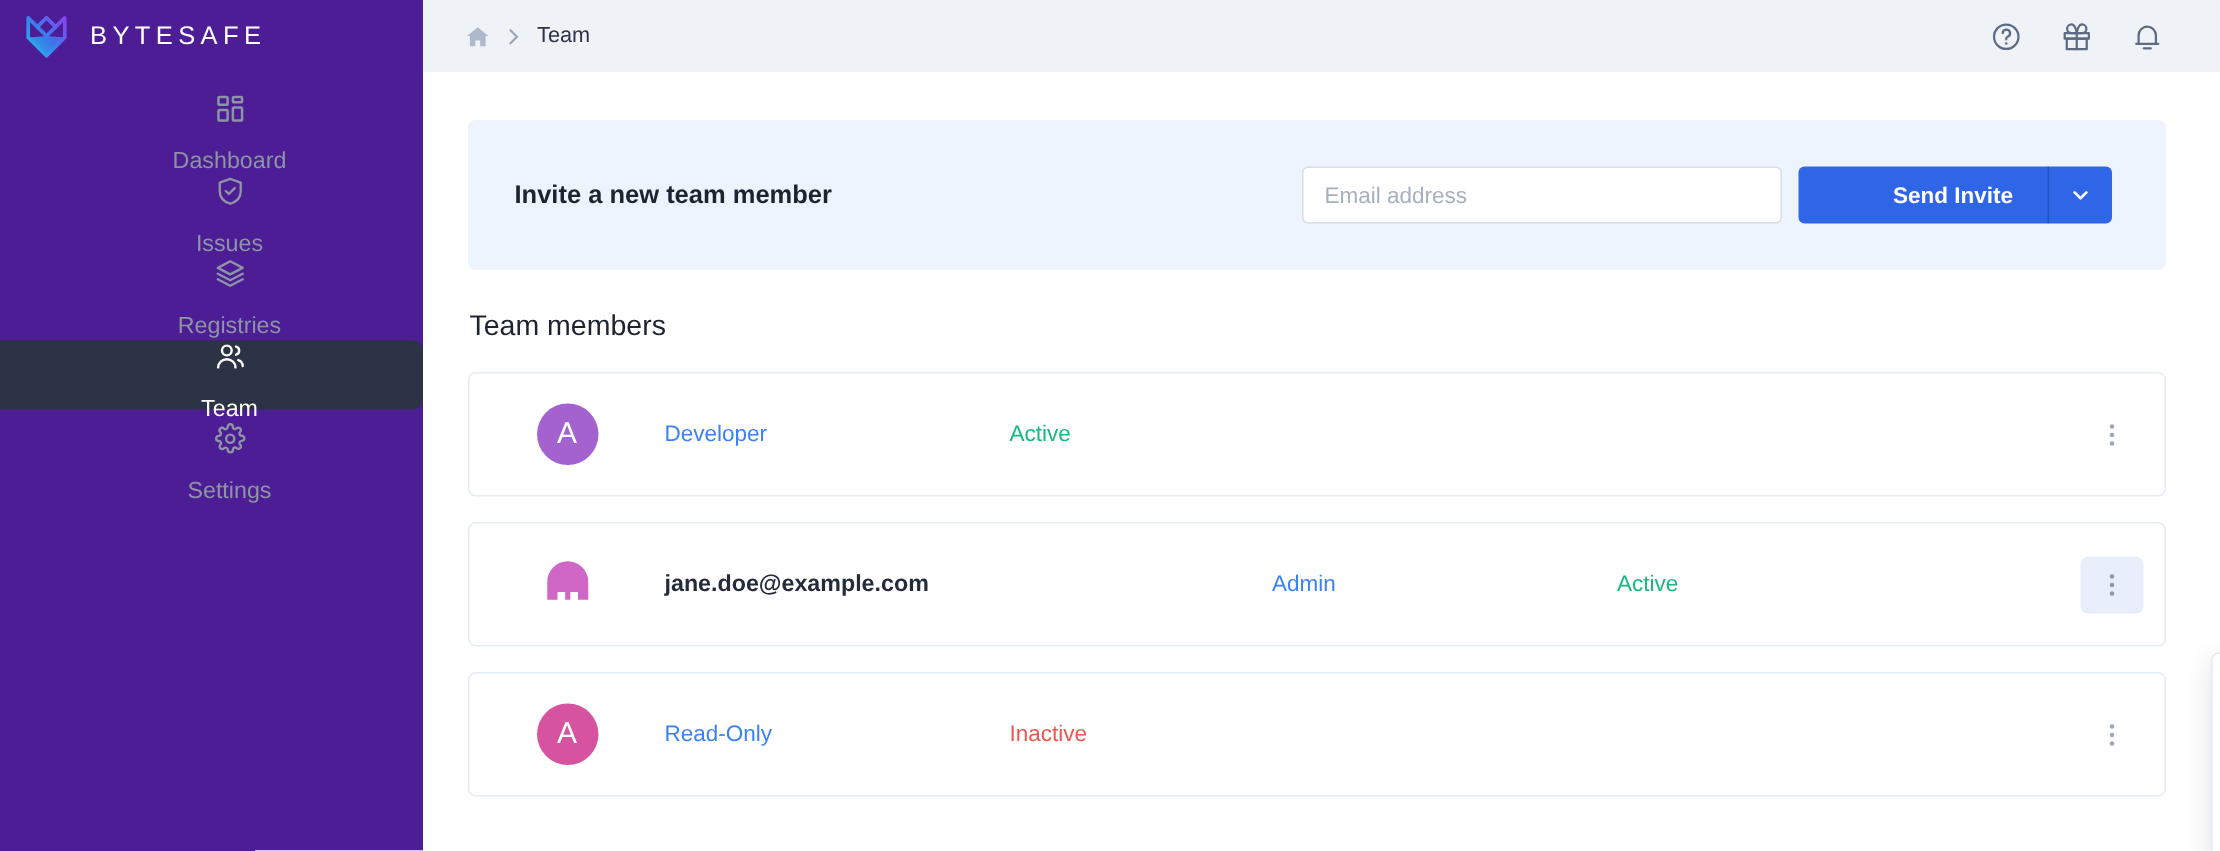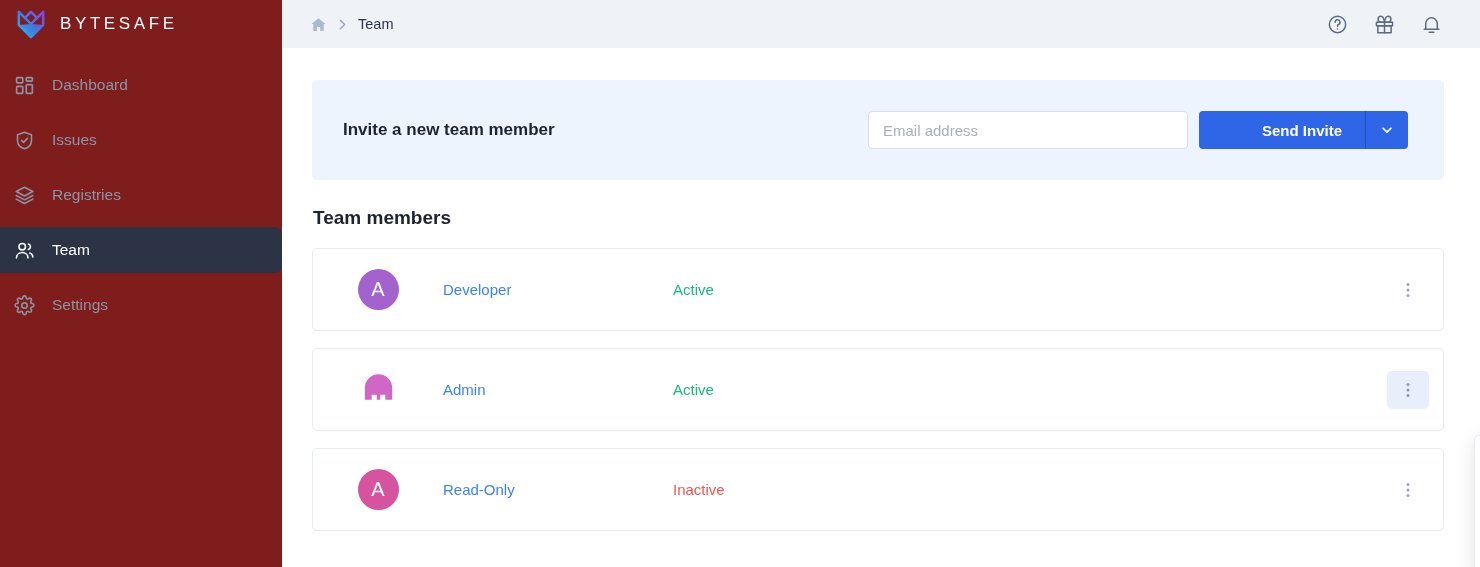--- a/index.html
+++ b/index.html
@@ -17,21 +17,21 @@
     position: relative;
     width: 1480px;
     height: 567px;
     display: flex;
   }
 
   
   #sidebar {
     width: 282px;
     height: 567px;
-    background: #7f1d1d;
+    background: #4c1d95;
     flex: 0 0 282px;
     position: relative;
     z-index: 5;
   }
 
   .brand {
     height: 48px;
     display: flex;
     align-items: center;
     padding-left: 16px;
@@ -45,26 +45,27 @@
     font-weight: 400;
   }
 
   .nav { margin-top: 14px; }
 
   .nav-item {
     height: 46px;
     display: flex;
     align-items: center;
     gap: 17px;
-    padding-left: 14px;
+    padding-left: 24px;
     margin-bottom: 9px;
     color: #8c94a5;
     font-size: 15.5px;
     border-radius: 0 7px 7px 0;
     cursor: pointer;
+    flex-direction: column;
   }
   .nav-item svg { width: 21px; height: 21px; flex: 0 0 21px; display: block; }
   .nav-item.active {
     background: #2b3344;
     color: #ffffff;
   }
   .nav-label { line-height: 1; }
 
   
   #main {
@@ -152,21 +153,21 @@
     border: none;
     background: transparent;
     cursor: pointer;
   }
   .split-btn-caret svg { width: 14px; height: 14px; display: block; }
 
   
   .section-title {
     margin: 27px 0 0 31px;
     font-size: 19px;
-    font-weight: bold;
+    font-weight: normal;
     color: #1d2330;
   }
 
   
   .members { margin: 19px 36px 0 30px; }
 
   .member-card {
     height: 83px;
     background: #ffffff;
     border: 1px solid #e6ecf4;
@@ -432,20 +433,21 @@
 
       <div class="member-card">
         <div class="avatar-cell">
           <div class="avatar-identicon">
             <svg viewBox="0 0 24 24">
               <rect x="0" y="0" width="24" height="24" fill="#ffffff"></rect>
               <path d="M4 11 a8 8 0 0 1 16 0 v7 h-4 v-3 h-3 v3 h-2 v-3 h-3 v3 H4 Z" fill="#d066c6"></path>
             </svg>
           </div>
         </div>
+        <div class="member-email">jane.doe@example.com</div>
         <div class="member-role">Admin</div>
         <div class="member-status status-active">Active</div>
         <button class="kebab-btn open">
           <span>
             <svg viewBox="0 0 18 18" fill="#8c98b0">
               <circle cx="9" cy="3.4" r="1.5"></circle>
                 <circle cx="9" cy="9" r="1.5"></circle>
                 <circle cx="9" cy="14.6" r="1.5"></circle>
             </svg>
           </span>

